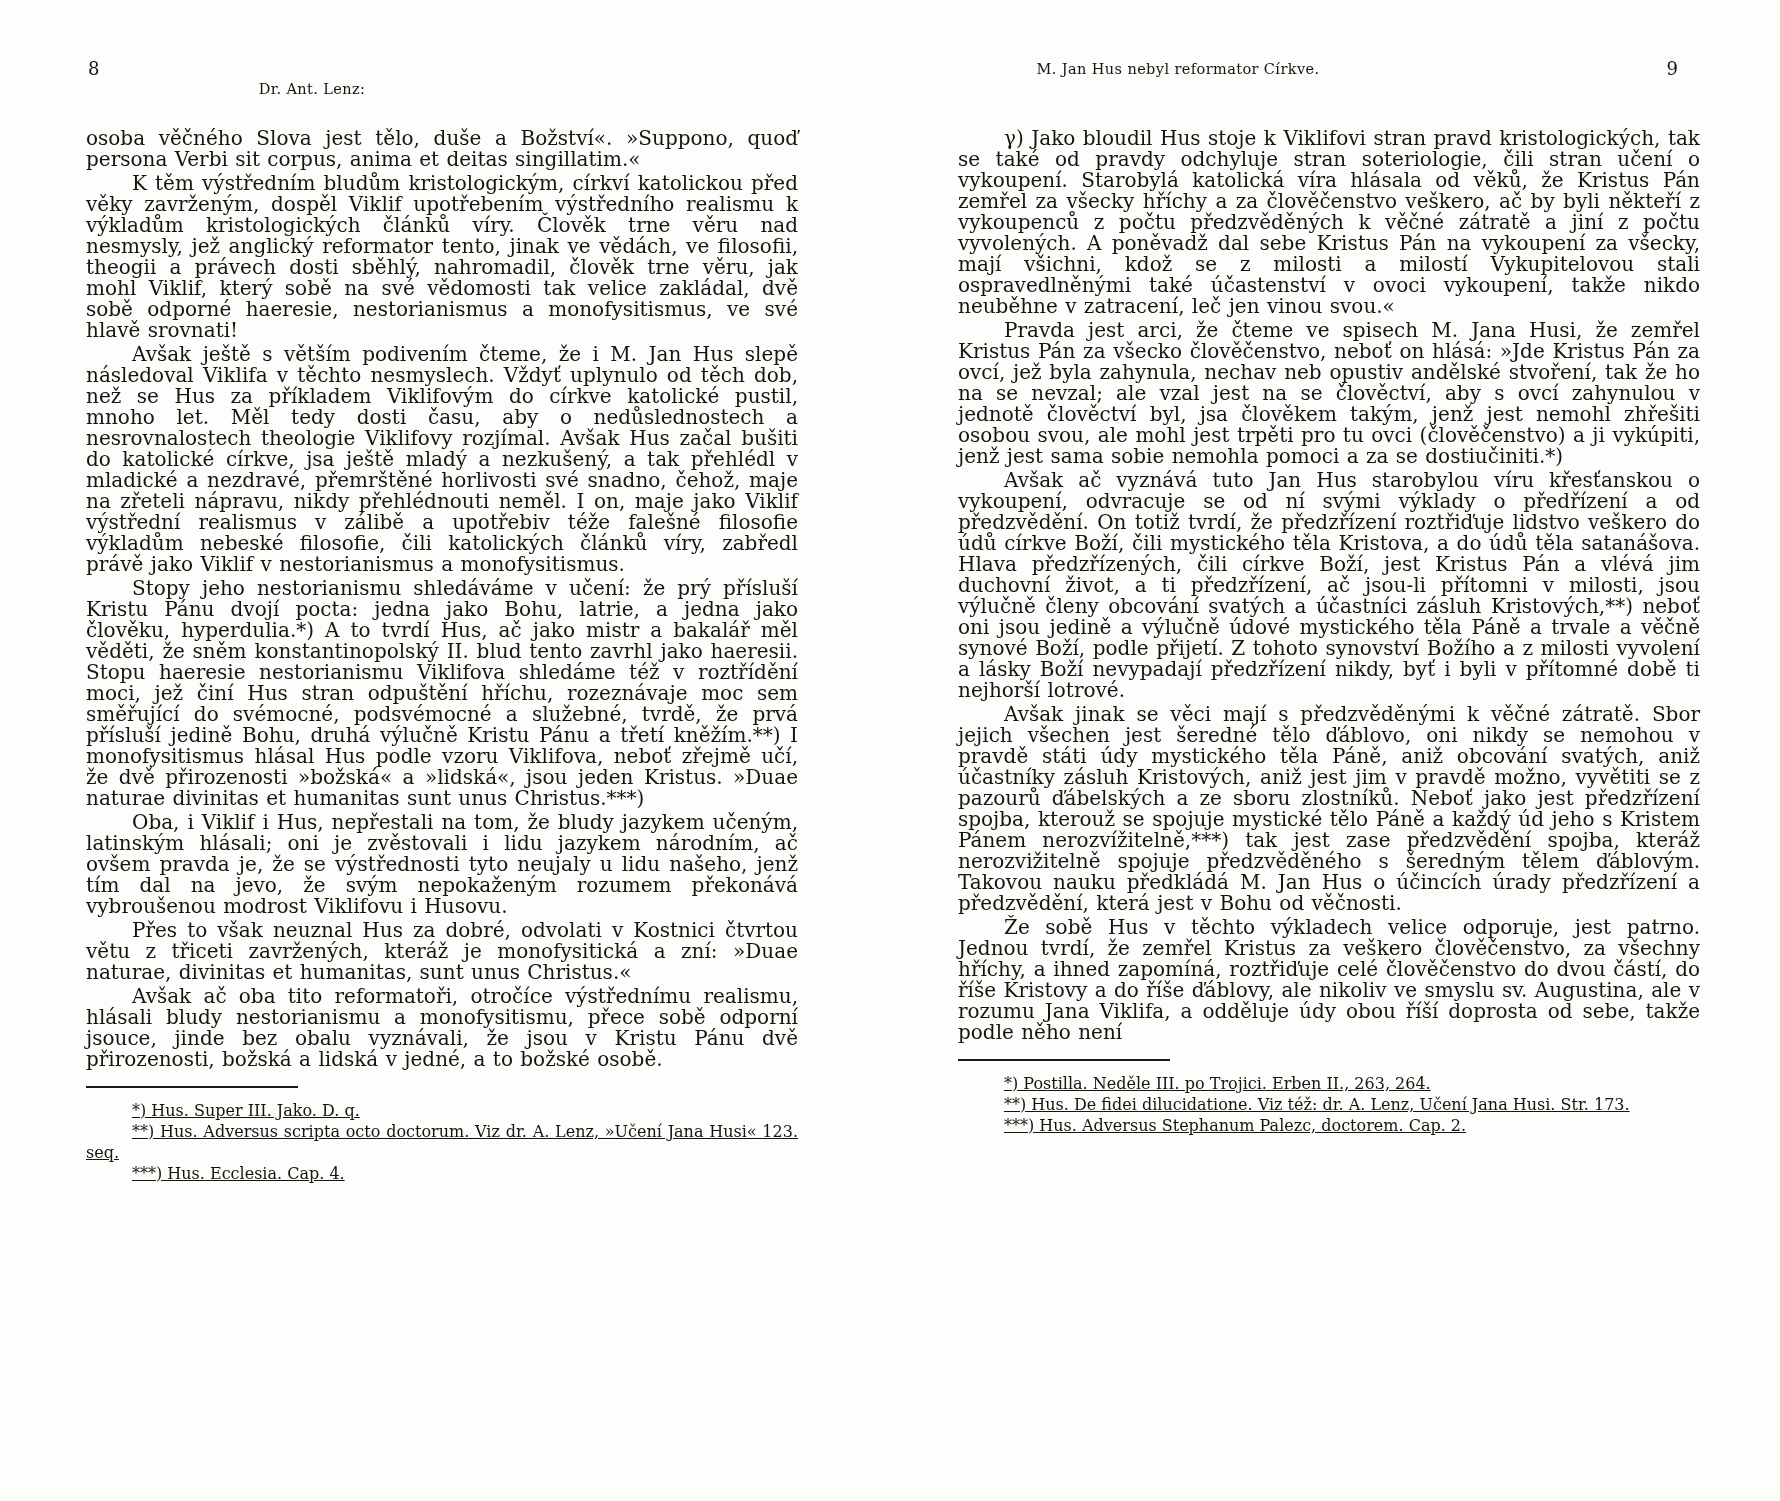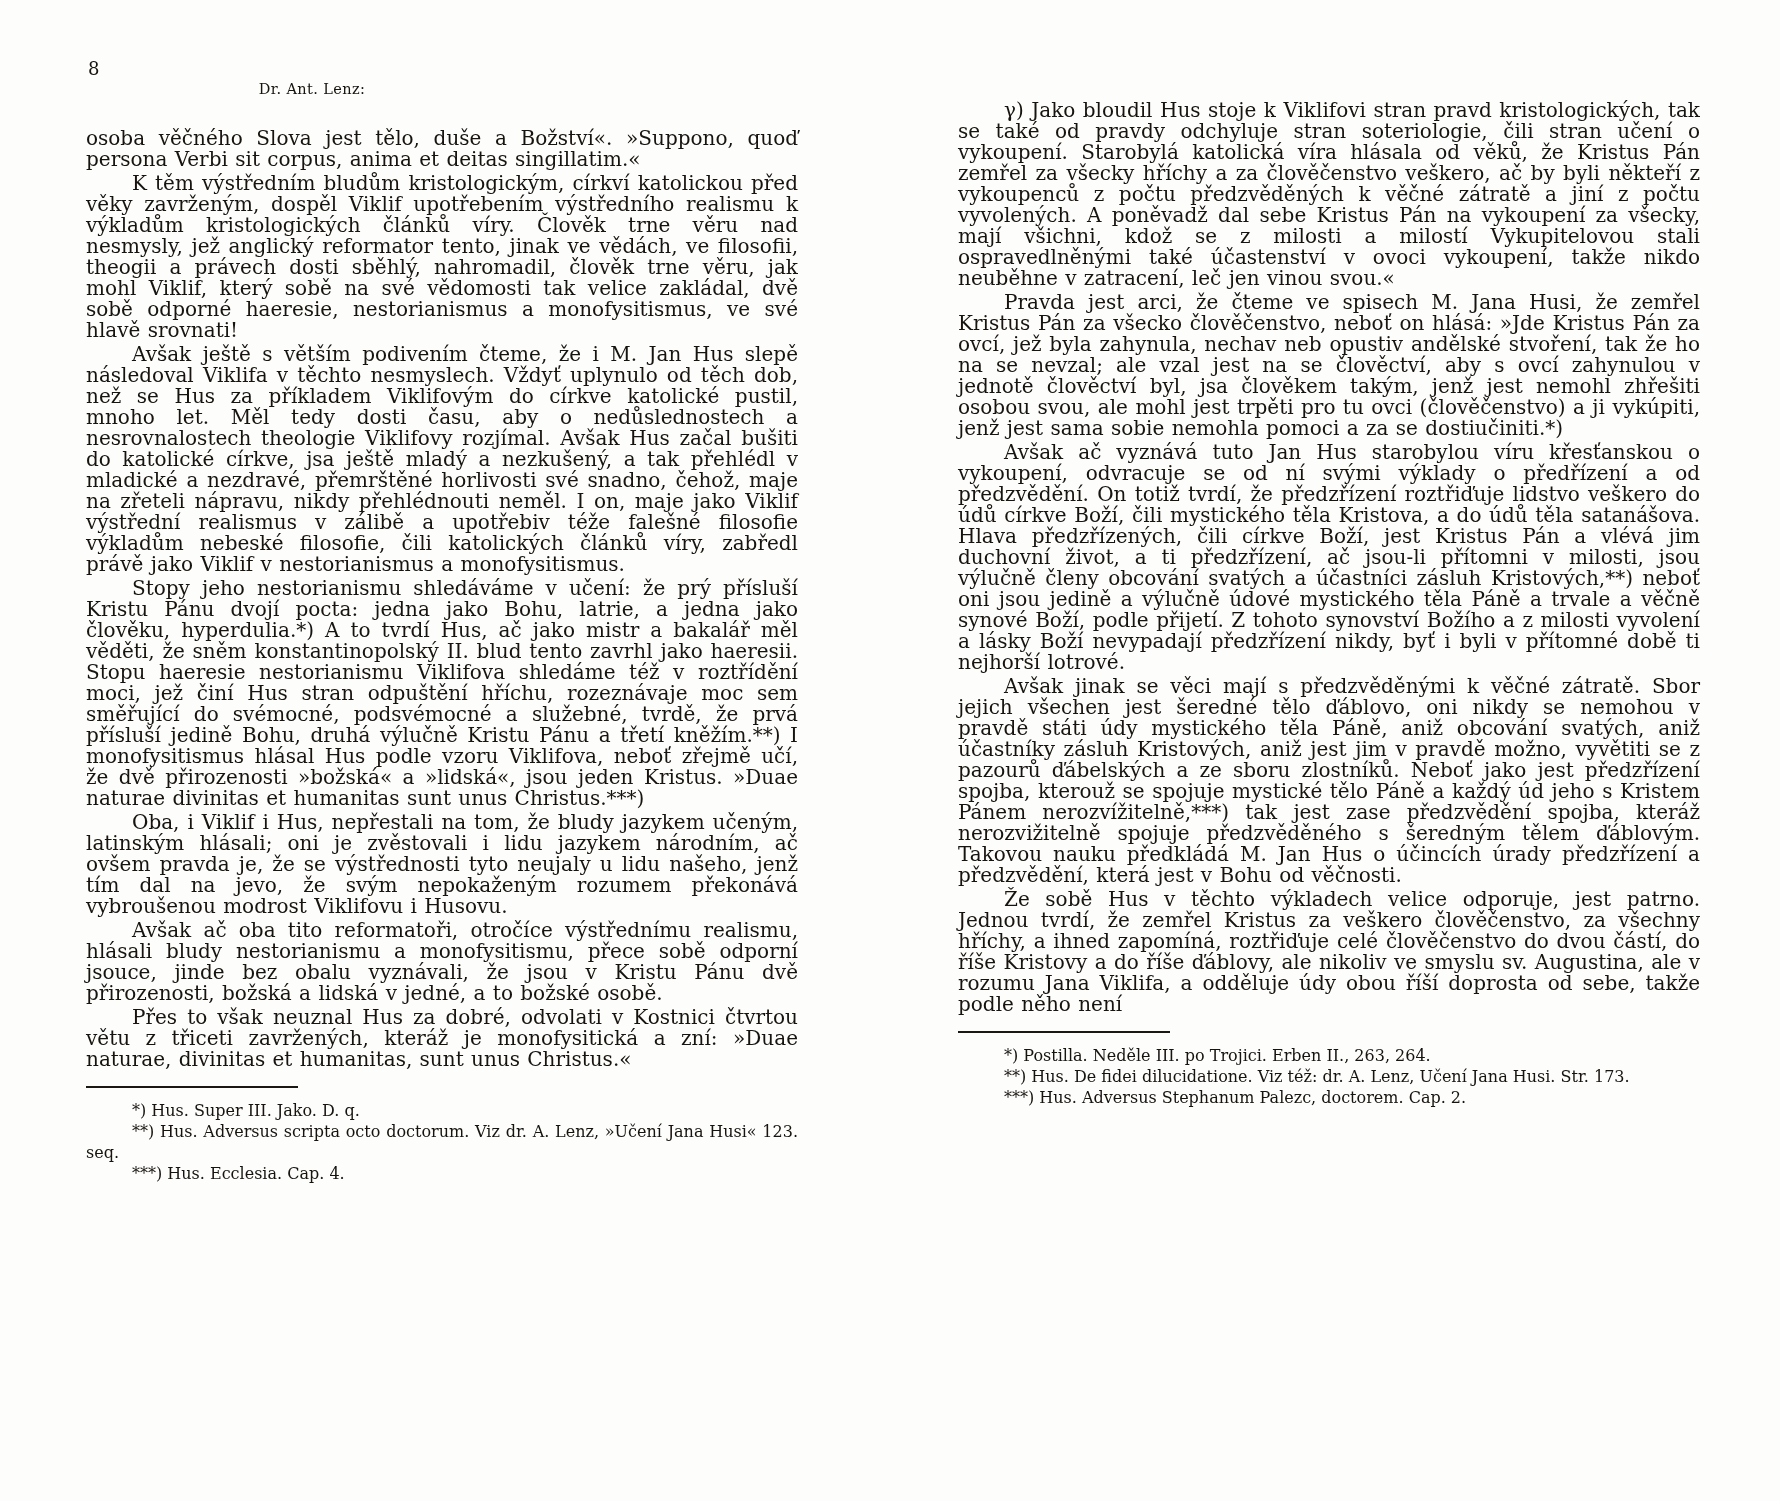--- a/index.html
+++ b/index.html
@@ -61,20 +61,21 @@
   .fnrule {
     border: none;
     border-top: 2.5px solid #1b1712;
     width: 212px;
     margin: 16px 0 12px 0;
   }
   .footnotes {
     text-align: justify;
     font-size: 16px;
     line-height: 21px;
+    text-decoration: underline;
   }
   .footnotes p {
     margin: 0;
     text-indent: 46px;
   }
 </style>
 </head>
 <body>
 
 <div class="spread">
@@ -83,32 +84,36 @@
     <div class="pagehead">
       <span class="num">8</span>
       <span class="runhead">Dr. Ant. Lenz:</span>
     </div>
     <div class="bodytext">
       <p class="noindent">osoba věčného Slova jest tělo, duše a Božství«. »Suppono, quoď persona Verbi sit corpus, anima et deitas singillatim.«</p>
       <p>K těm výstředním bludům kristologickým, církví katolickou před věky zavrženým, dospěl Viklif upotřebením výstředního realismu k výkladům kristologických článků víry. Člověk trne věru nad nesmysly, jež anglický reformator tento, jinak ve vědách, ve filosofii, theogii a právech dosti sběhlý, nahromadil, člověk trne věru, jak mohl Viklif, který sobě na své vědomosti tak velice zakládal, dvě sobě odporné haeresie, nestorianismus a monofysitismus, ve své hlavě srovnati!</p>
       <p>Avšak ještě s větším podivením čteme, že i M. Jan Hus slepě následoval Viklifa v těchto nesmyslech. Vždyť uplynulo od těch dob, než se Hus za příkladem Viklifovým do církve katolické pustil, mnoho let. Měl tedy dosti času, aby o nedůslednostech a nesrovnalostech theologie Viklifovy rozjímal. Avšak Hus začal bušiti do katolické církve, jsa ještě mladý a nezkušený, a tak přehlédl v mladické a nezdravé, přemrštěné horlivosti své snadno, čehož, maje na zřeteli nápravu, nikdy přehlédnouti neměl. I on, maje jako Viklif výstřední realismus v zálibě a upotřebiv téže falešné filosofie výkladům nebeské filosofie, čili katolických článků víry, zabředl právě jako Viklif v nestorianismus a monofysitismus.</p>
       <p>Stopy jeho nestorianismu shledáváme v učení: že prý přísluší Kristu Pánu dvojí pocta: jedna jako Bohu, latrie, a jedna jako člověku, hyperdulia.*)  A to tvrdí Hus, ač jako mistr a bakalář měl věděti, že sněm konstantinopolský II. blud tento zavrhl jako haeresii. Stopu haeresie nestorianismu Viklifova shledáme též v roztřídění moci, jež činí Hus stran odpuštění hříchu, rozeznávaje moc sem směřující do svémocné, podsvémocné a služebné, tvrdě, že prvá přísluší jedině Bohu, druhá výlučně Kristu Pánu a třetí kněžím.**) I monofysitismus hlásal Hus podle vzoru Viklifova, neboť zřejmě učí, že dvě přirozenosti »božská« a »lidská«, jsou jeden Kristus. »Duae naturae divinitas et humanitas sunt unus Christus.***)</p>
       <p>Oba, i Viklif i Hus, nepřestali na tom, že bludy jazykem učeným, latinským hlásali; oni je zvěstovali i lidu jazykem národním, ač ovšem pravda je, že se výstřednosti tyto neujaly u lidu našeho, jenž tím dal na jevo, že svým nepokaženým rozumem překonává vybroušenou modrost Viklifovu i Husovu.</p>
+      <p>Přes to však neuznal Hus za dobré, odvolati v Kostnici čtvrtou větu z třiceti zavržených, kteráž je monofysitická a zní: »Duae naturae, divinitas et humanitas, sunt unus Christus.«</p>
       <p>Avšak ač oba tito reformatoři, otročíce výstřednímu realismu, hlásali bludy nestorianismu a monofysitismu, přece sobě odporní jsouce, jinde bez obalu vyznávali, že jsou v Kristu Pánu dvě přirozenosti, božská a lidská v jedné, a to božské osobě.</p>
-      <p>Přes to však neuznal Hus za dobré, odvolati v Kostnici čtvrtou větu z třiceti zavržených, kteráž je monofysitická a zní: »Duae naturae, divinitas et humanitas, sunt unus Christus.«</p>
     </div>
     <hr class="fnrule">
     <div class="footnotes">
       <p>*) Hus. Super III. Jako. D. q.</p>
       <p>**) Hus. Adversus scripta octo doctorum. Viz dr. A. Lenz, »Učení Jana Husi« 123. seq.</p>
       <p>***) Hus. Ecclesia. Cap. 4.</p>
     </div>
   </div>
 
   <div class="page right">
+    <div class="pagehead">
+      <span class="runhead">M. Jan Hus nebyl reformator Církve.</span>
+      <span class="num">9</span>
+    </div>
     <div class="bodytext">
       <p>γ) Jako bloudil Hus stoje k Viklifovi stran pravd kristologických, tak se také od pravdy odchyluje stran soteriologie, čili stran učení o vykoupení. Starobylá katolická víra hlásala od věků, že Kristus Pán zemřel za všecky hříchy a za člověčenstvo veškero, ač by byli někteří z vykoupenců z počtu předzvěděných k věčné zátratě a jiní z počtu vyvolených. A poněvadž dal sebe Kristus Pán na vykoupení za všecky, mají všichni, kdož se z milosti a milostí Vykupitelovou stali ospravedlněnými také účastenství v ovoci vykoupení, takže nikdo neuběhne v zatracení, leč jen vinou svou.«</p>
       <p>Pravda jest arci, že čteme ve spisech M. Jana Husi, že zemřel Kristus Pán za všecko člověčenstvo, neboť on hlásá: »Jde Kristus Pán za ovcí, jež byla zahynula, nechav neb opustiv andělské stvoření, tak že ho na se nevzal; ale vzal jest na se člověctví, aby s ovcí zahynulou v jednotě člověctví byl, jsa člověkem takým, jenž jest nemohl zhřešiti osobou svou, ale mohl jest trpěti pro tu ovci (člověčenstvo) a ji vykúpiti, jenž jest sama sobie nemohla pomoci a za se dostiučiniti.*)</p>
       <p>Avšak ač vyznává tuto Jan Hus starobylou víru křesťanskou o vykoupení, odvracuje se od ní svými výklady o předřízení a od předzvědění. On totiž tvrdí, že předzřízení roztřiďuje lidstvo veškero do údů církve Boží, čili mystického těla Kristova, a do údů těla satanášova. Hlava předzřízených, čili církve Boží, jest Kristus Pán a vlévá jim duchovní život, a ti předzřízení, ač jsou-li přítomni v milosti, jsou výlučně členy obcování svatých a účastníci zásluh Kristových,**) neboť oni jsou jedině a výlučně údové mystického těla Páně a trvale a věčně synové Boží, podle přijetí. Z tohoto synovství Božího a z milosti vyvolení a lásky Boží nevypadají předzřízení nikdy, byť i byli v přítomné době ti nejhorší lotrové.</p>
       <p>Avšak jinak se věci mají s předzvěděnými k věčné zátratě. Sbor jejich všechen jest šeredné tělo ďáblovo, oni nikdy se nemohou v pravdě státi údy mystického těla Páně, aniž obcování svatých, aniž účastníky zásluh Kristových, aniž jest jim v pravdě možno, vyvětiti se z pazourů ďábelských a ze sboru zlostníků. Neboť jako jest předzřízení spojba, kterouž se spojuje mystické tělo Páně a každý úd jeho s Kristem Pánem nerozvížitelně,***) tak jest zase předzvědění spojba, kteráž nerozvižitelně spojuje předzvěděného s šeredným tělem ďáblovým. Takovou nauku předkládá M. Jan Hus o účincích úrady předzřízení a předzvědění, která jest v Bohu od věčnosti.</p>
       <p>Že sobě Hus v těchto výkladech velice odporuje, jest patrno. Jednou tvrdí, že zemřel Kristus za veškero člověčenstvo, za všechny hříchy, a ihned zapomíná, roztřiďuje celé člověčenstvo do dvou částí, do říše Kristovy a do říše ďáblovy, ale nikoliv ve smyslu sv. Augustina, ale v rozumu Jana Viklifa, a odděluje údy obou říší doprosta od sebe, takže podle něho není</p>
     </div>
     <hr class="fnrule">
     <div class="footnotes">
       <p>*) Postilla. Neděle III. po Trojici. Erben II., 263, 264.</p>

